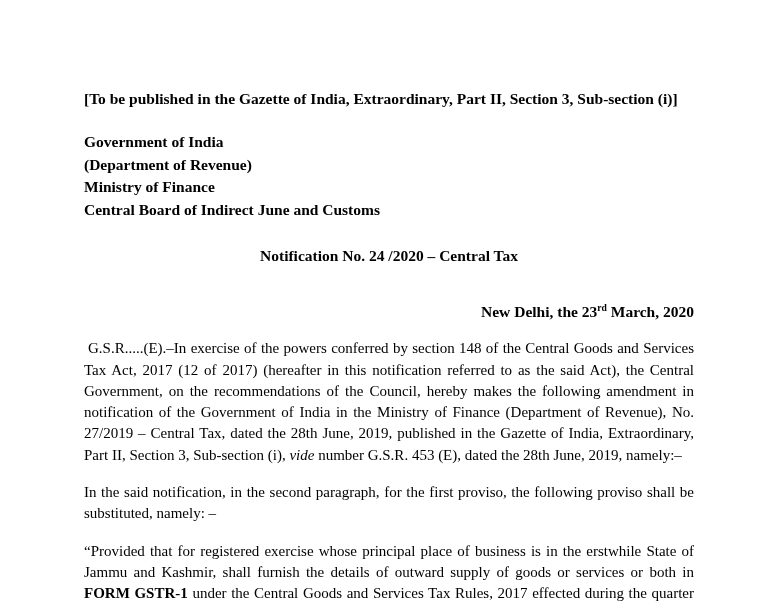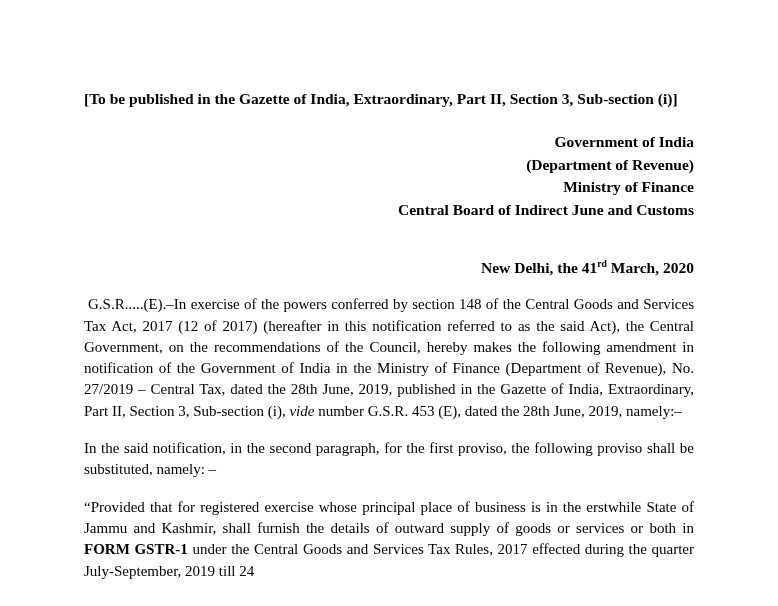--- a/index.html
+++ b/index.html
@@ -31,21 +31,21 @@
   .gazette-line {
     font-weight: bold;
     font-size: 15.5px;
     line-height: 1.38;
     text-align: left;
     margin: 0;
   }
 
   
   .authority {
-    text-align: right;
+    text-align: left;
     font-weight: bold;
     font-size: 15.5px;
     line-height: 1.45;
     margin: 22px 0 0 0;
   }
   .authority .line {
     display: block;
   }
 
   
@@ -98,23 +98,24 @@
 
     <p class="gazette-line">[To be published in the Gazette of India, Extraordinary, Part II, Section 3, Sub-section (i)]</p>
 
     <div class="authority">
       <span class="line">Government of India</span>
       <span class="line">(Department of Revenue)</span>
       <span class="line">Ministry of Finance</span>
       <span class="line">Central Board of Indirect June and Customs</span>
     </div>
 
+    <p class="notification-no">Notification No. 24 /2020 – Central Tax</p>
 
     <p class="placedate">
-      <span>New Delhi, the 41</span><sup>rd</sup><span> March, 2020</span>
+      <span>New Delhi, the 23</span><sup>rd</sup><span> March, 2020</span>
     </p>
 
     <p class="body first lead">
       <span> G.S.R.....(E).–In exercise of the powers conferred by section 148 of the Central Goods and Services Tax Act, 2017 (12 of 2017) (hereafter in this notification referred to as the said Act), the Central Government, on the recommendations of the Council, hereby makes the following amendment in notification of the Government of India in the Ministry of Finance (Department of Revenue), No. 27/2019 – Central Tax, dated the 28th June, 2019, published in the Gazette of India, Extraordinary, Part II, Section 3, Sub-section (i), </span><span class="italic">vide</span><span> number G.S.R. 453 (E), dated the 28th June, 2019, namely:–</span>
     </p>
 
     <p class="body">In the said notification, in the second paragraph, for the first proviso, the following proviso shall be substituted, namely: –</p>
 
     <p class="body">
       <span>“Provided that for registered exercise whose principal place of business is in the erstwhile State of Jammu and Kashmir, shall furnish the details of outward supply of goods or services or both in </span><span class="bold">FORM GSTR-1</span><span> under the Central Goods and Services Tax Rules, 2017 effected during the quarter July-September, 2019 till 24</span>

